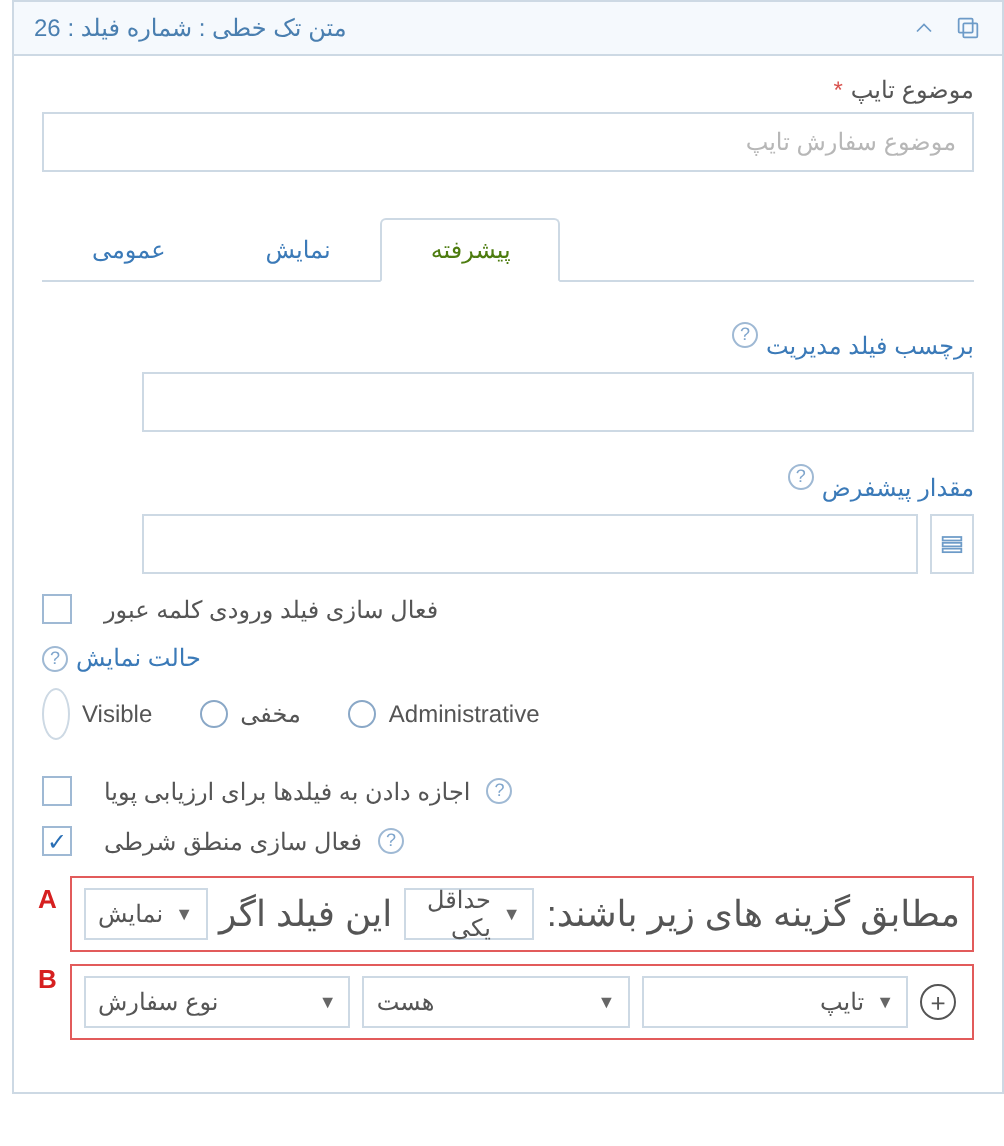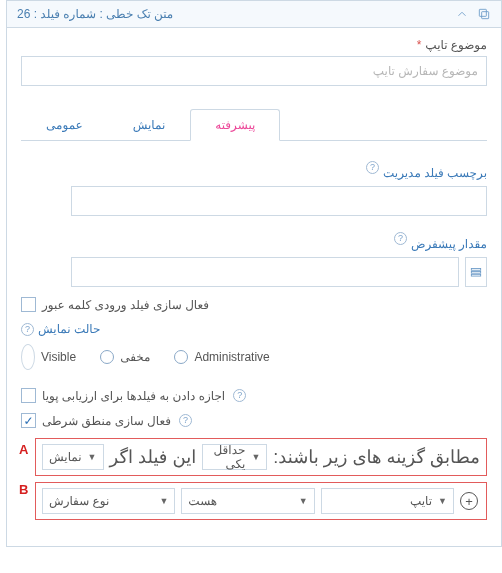--- a/index.html
+++ b/index.html
@@ -55,42 +55,42 @@
   font-size: 12px;
   cursor: pointer;
   position: relative;
   top: 1px;
   border: 1px solid transparent;
 }
 .tab.active {
   border: 1px solid #cdd9e4;
   border-bottom-color: #fff;
   background: #fff;
-  color: #ec4899;
+  color: #4d7c0f;
   border-radius: 3px 3px 0 0;
 }
 .sub-block { margin: 0 0 10px 50px; }
 .sub-label {
   display: flex; align-items: center; gap: 4px; font-size: 12px; margin-bottom: 6px; color: #3b7ab8;
 }
 .help-circle {
   display: inline-flex; align-items: center; justify-content: center;
   width: 13px; height: 13px; border: 1px solid #9fb9d4; border-radius: 50%;
   font-size: 9px; color: #7fa5cc; line-height: 1;
 }
 .input-wrap { display: flex; align-items: center; gap: 6px; }
 .mini-btn {
   width: 22px; height: 30px; border: 1px solid #cdd9e4; background: #fff;
   display: flex; align-items: center; justify-content: center; cursor: pointer;
 }
 .checkbox-row {
   display: flex; align-items: center; justify-content: flex-end; gap: 8px;
   margin: 10px 0; font-size: 12px; color: #555;
 }
-.checkbox-row label { display: flex; align-items: center; gap: 6px; }
+.checkbox-row label { display: flex; align-items: center; gap: 16px; }
 .chk {
   width: 15px; height: 15px; border: 1px solid #9fb9d4; background: #fff; display: inline-flex; align-items: center; justify-content: center;
 }
 .chk.checked::after {
   content: "✓"; color: #2a6fb5; font-size: 12px; line-height: 1;
 }
 .radio-row {
   display: flex; align-items: center; justify-content: flex-end; gap: 24px;
   margin: 8px 0 18px; font-size: 12px; color: #555;
 }

